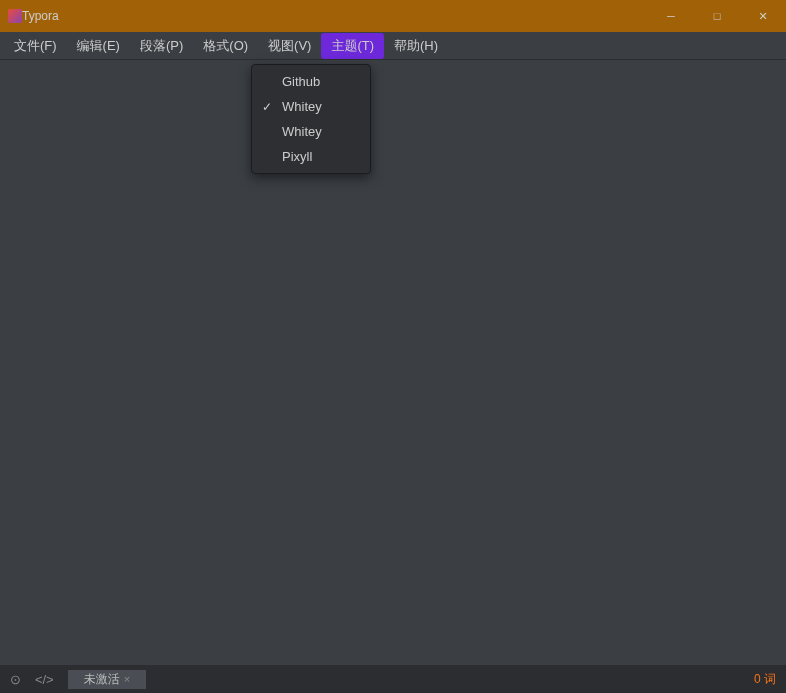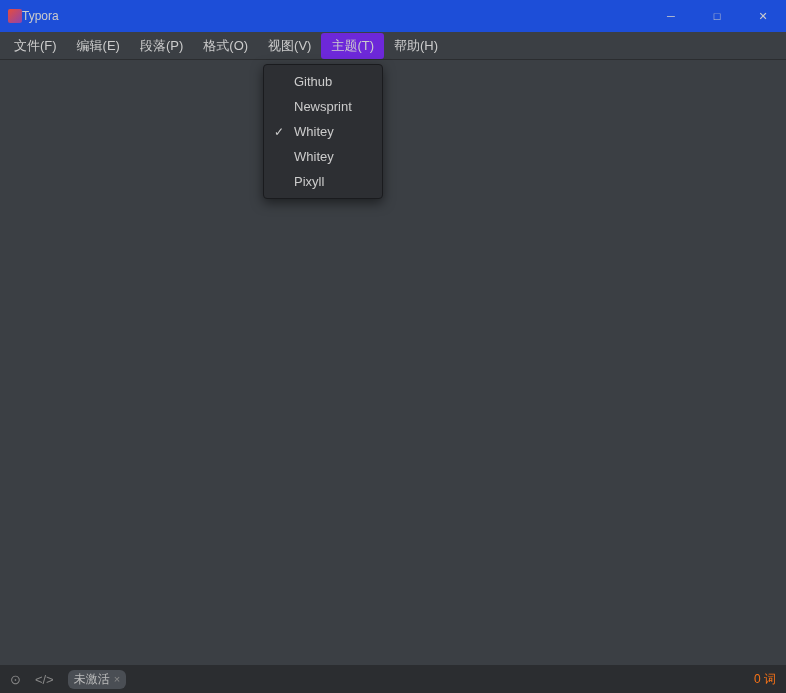--- a/index.html
+++ b/index.html
@@ -16,21 +16,21 @@
       font-size: 13px;
       color: #ccc;
       overflow: hidden;
       position: relative;
     }
 
     
     #title-bar {
       width: 100%;
       height: 32px;
-      background-color: #1d4ed8;
+      background-color: #a16207;
       display: flex;
       align-items: center;
       padding: 0 8px;
       position: relative;
     }
 
     #title-bar-title {
       font-size: 12px;
       color: #ccc;
       flex: 1;
@@ -84,21 +84,21 @@
     #main-area {
       width: 100%;
       height: calc(693px - 32px - 28px - 28px);
       background-color: #3b3f44;
       position: relative;
     }
 
     
     #dropdown-menu {
       position: absolute;
-      left: 263px;
+      left: 251px;
       top: 4px;
       background-color: #2d2f33;
       border: 1px solid #1a1b1e;
       border-radius: 4px;
       padding: 4px 0;
       min-width: 120px;
       box-shadow: 0 4px 12px rgba(0,0,0,0.5);
       z-index: 100;
     }
 
@@ -140,22 +140,22 @@
     }
 
     .status-icon {
       color: #888;
       font-size: 13px;
       cursor: pointer;
     }
 
     #status-tag {
       background-color: #4a4e54;
-      border-radius: 6px;
-      padding: 1px 6px;
+      border-radius: 0;
+      padding: 1px 16px;
       font-size: 12px;
       color: #bbb;
       display: flex;
       align-items: center;
       gap: 4px;
     }
 
     #status-right {
       margin-left: auto;
       color: #f97316;
@@ -192,21 +192,20 @@
   <div class="menu-item">格式(O)</div>
   <div class="menu-item">视图(V)</div>
   <div class="menu-item active">主题(T)</div>
   <div class="menu-item">帮助(H)</div>
 </div>
 
 <div id="main-area">
 
   <div id="dropdown-menu">
     <div class="dropdown-item">Github</div>
-    <div class="dropdown-item">Newsprint</div>
     <div class="dropdown-item checked">Whitey</div>
     <div class="dropdown-item">Whitey</div>
     <div class="dropdown-item">Pixyll</div>
   </div>
 </div>
 
 <div id="status-bar">
   <div id="status-left">
     <span class="status-icon">⊙</span>
     <span class="status-icon">&lt;/&gt;</span>

